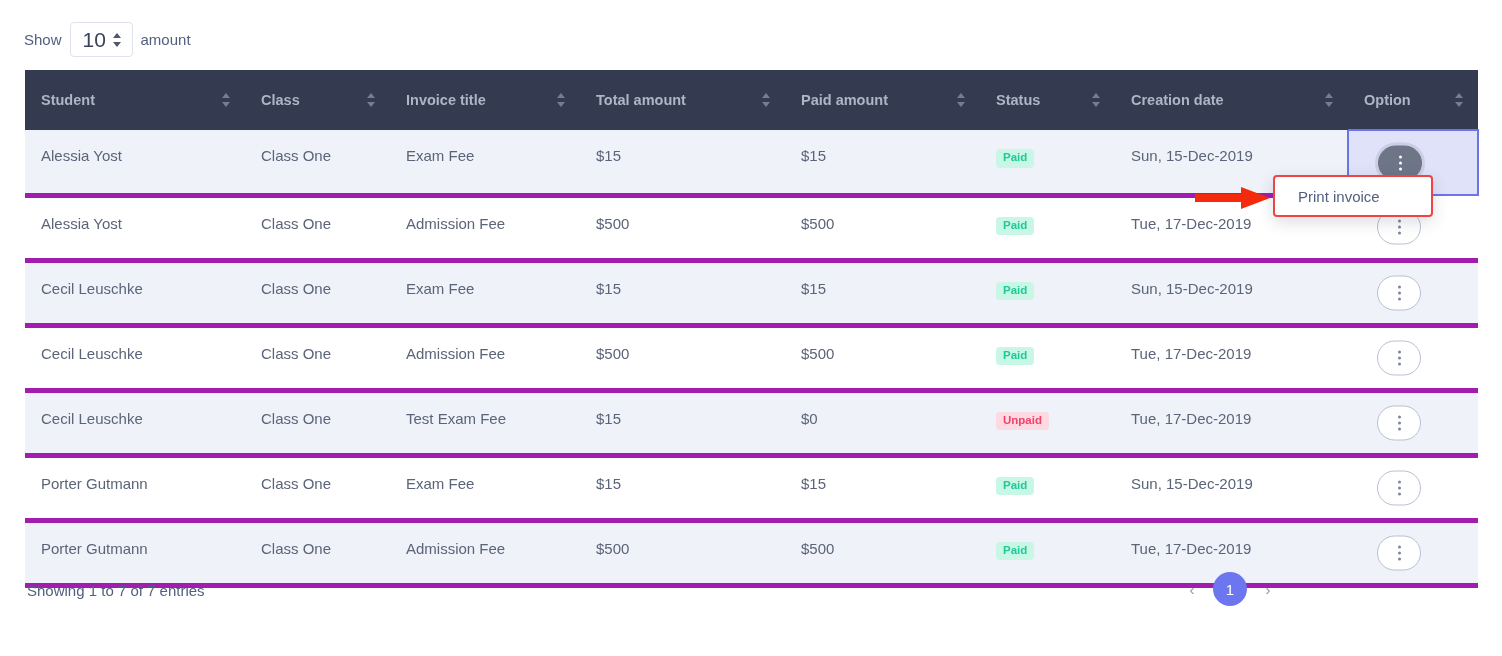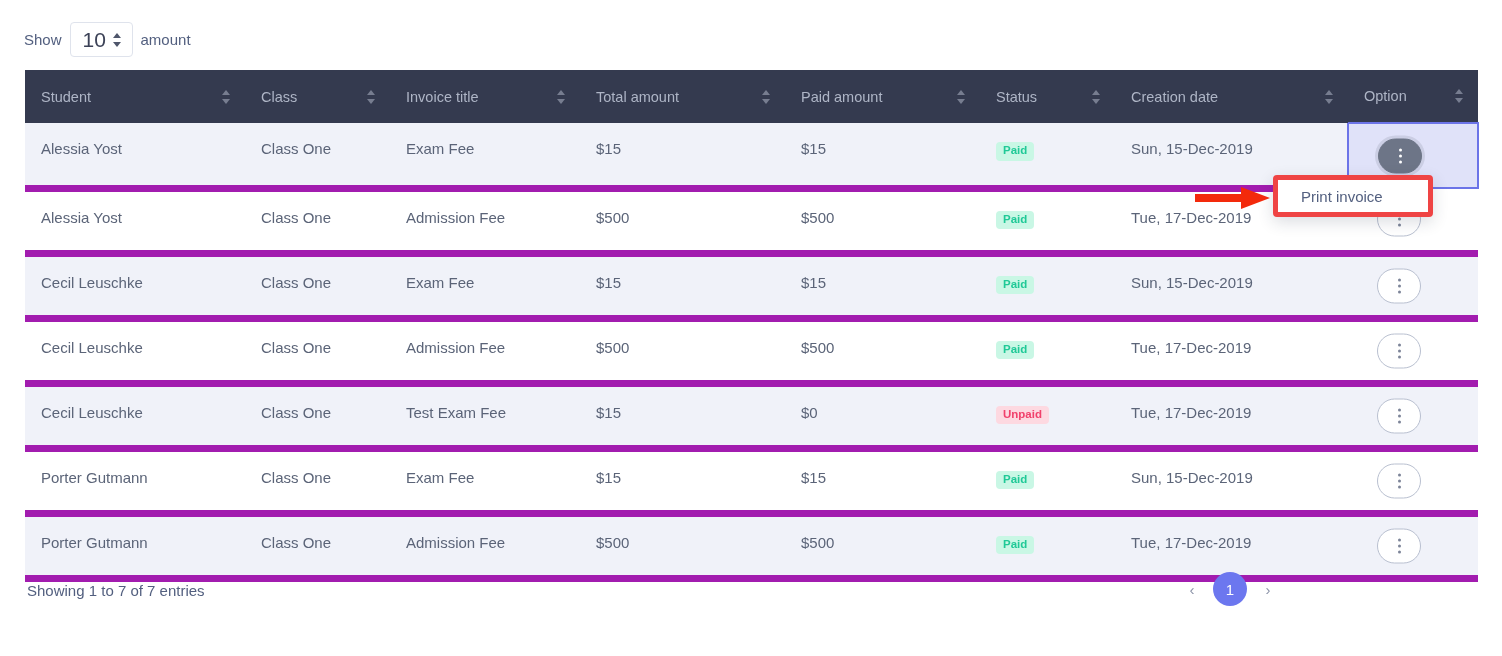--- a/index.html
+++ b/index.html
@@ -59,23 +59,23 @@
     position: absolute; left: 25px; top: 70px;
     width: 1453px;
   }
   table.data-table {
     width: 1453px; border-collapse: collapse; table-layout: fixed;
   }
   table.data-table thead th {
     background: #343a4f;
     color: #aeb5c6;
     font-size: 14.5px;
-    font-weight: normal;
+    font-weight: bold;
     text-align: left;
-    height: 53px;
+    height: 60px;
     padding: 0 0 0 16px;
     position: relative;
     white-space: nowrap;
   }
   th .sort-icon {
     position: absolute; right: 14px; top: 50%; transform: translateY(-50%);
     width: 9px; height: 14px; opacity: .55;
   }
   th .sort-icon .up, th .sort-icon .down {
     position: absolute; left: 0; width: 0; height: 0;
@@ -83,21 +83,21 @@
   }
   th .sort-icon .up { top: 0; border-bottom: 5px solid #aeb5c6; }
   th .sort-icon .down { bottom: 0; border-top: 5px solid #aeb5c6; }
 
   table.data-table tbody td {
     height: 65px;
     vertical-align: top;
     padding: 17px 0 0 16px;
     font-size: 15px;
     color: #5b6478;
-    border-bottom: 7px solid #a21caf;
+    border-bottom: 5px solid #a21caf;
     white-space: nowrap;
   }
   tbody tr.odd td { background: #f0f2f9; }
   tbody tr.even td { background: #ffffff; }
 
   td.cell-option { padding: 0; position: relative; }
   td.cell-option.active-cell {
     background: #e0e2f9 !important;
     border: 2px solid #6c74e8;
     border-bottom: 2px solid #6c74e8;
@@ -115,21 +115,21 @@
     box-shadow: 0 0 0 3px rgba(109,117,135,.18);
   }
   .kebab { display: flex; flex-direction: column; gap: 3px; align-items: center; }
   .kebab i { display: block; width: 3px; height: 3px; border-radius: 50%; background: #7c8498; }
   .option-btn.active .kebab i { background: #ffffff; }
 
   
   .dropdown-menu {
     position: absolute; left: 1273px; top: 175px;
     width: 160px; height: 42px;
-    background: #ffffff; border: 5px solid #ef4444; border-radius: 4px;
+    background: #ffffff; border: 2px solid #ef4444; border-radius: 4px;
     box-shadow: 0 5px 16px rgba(34,41,70,.16);
     z-index: 40;
     display: flex; align-items: center;
   }
   .dropdown-item {
     padding-left: 23px; font-size: 15px; color: #525f7f;
     width: 100%; height: 100%; display: flex; align-items: center;
     cursor: pointer;
   }
 

